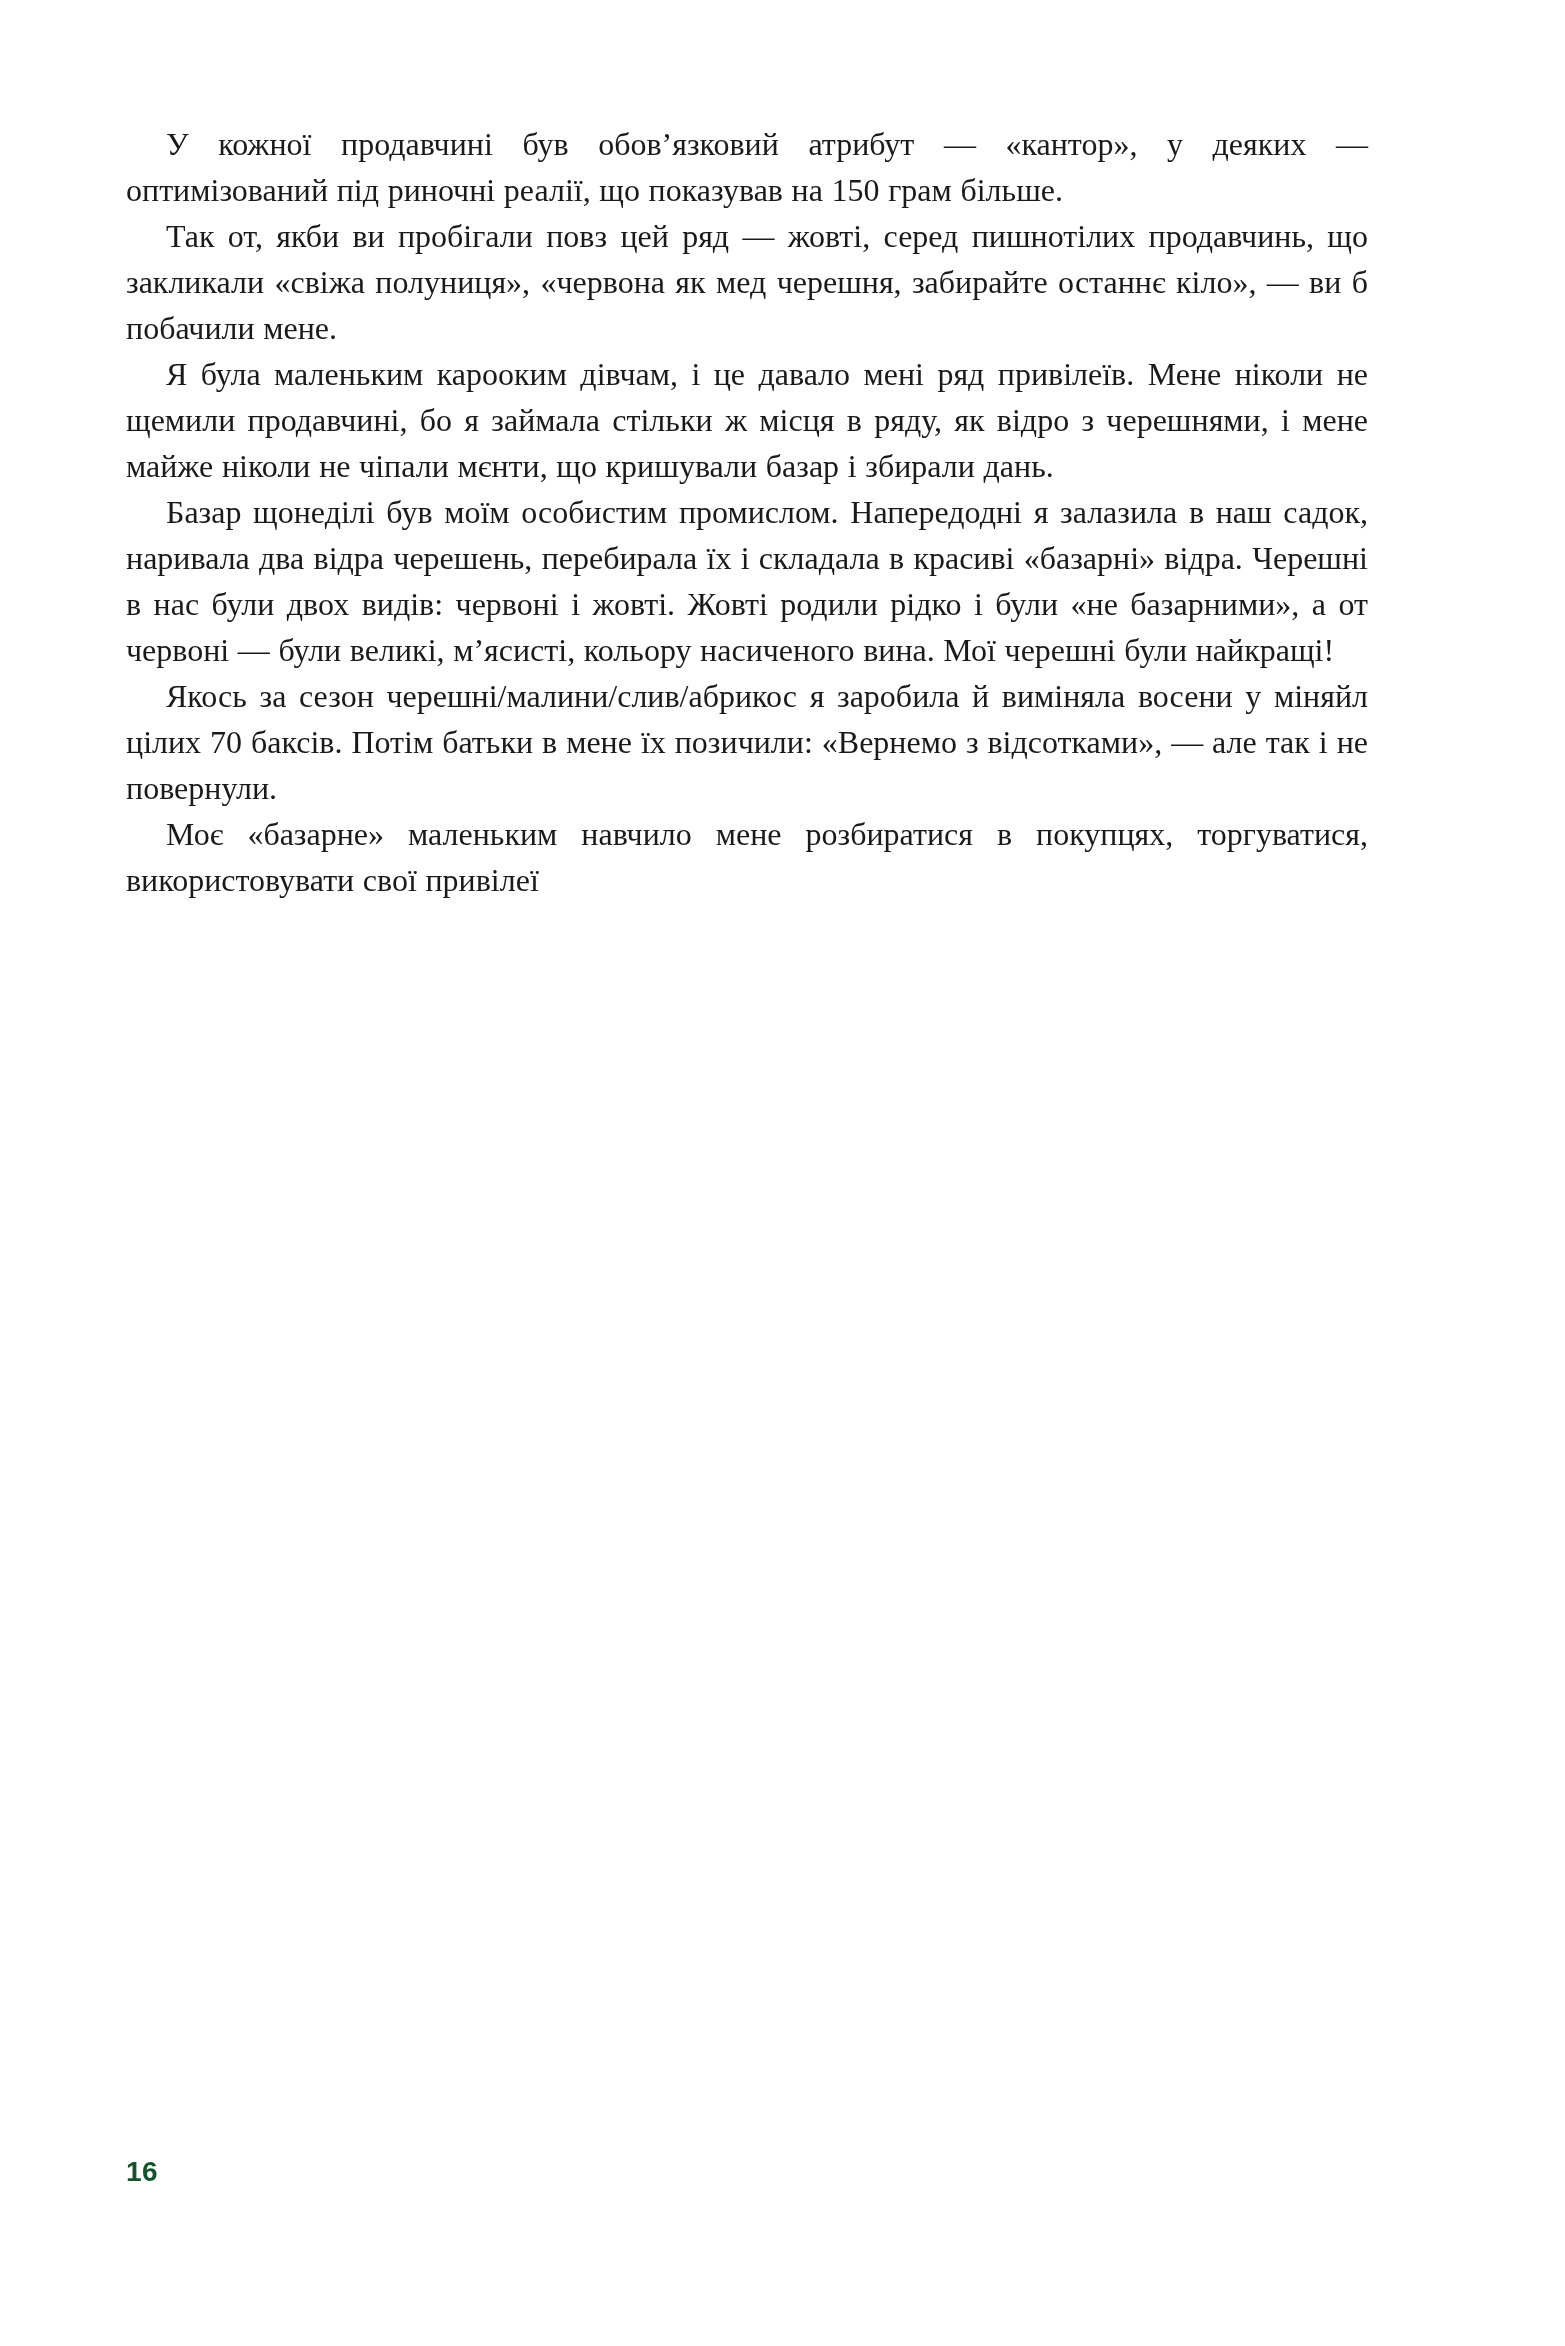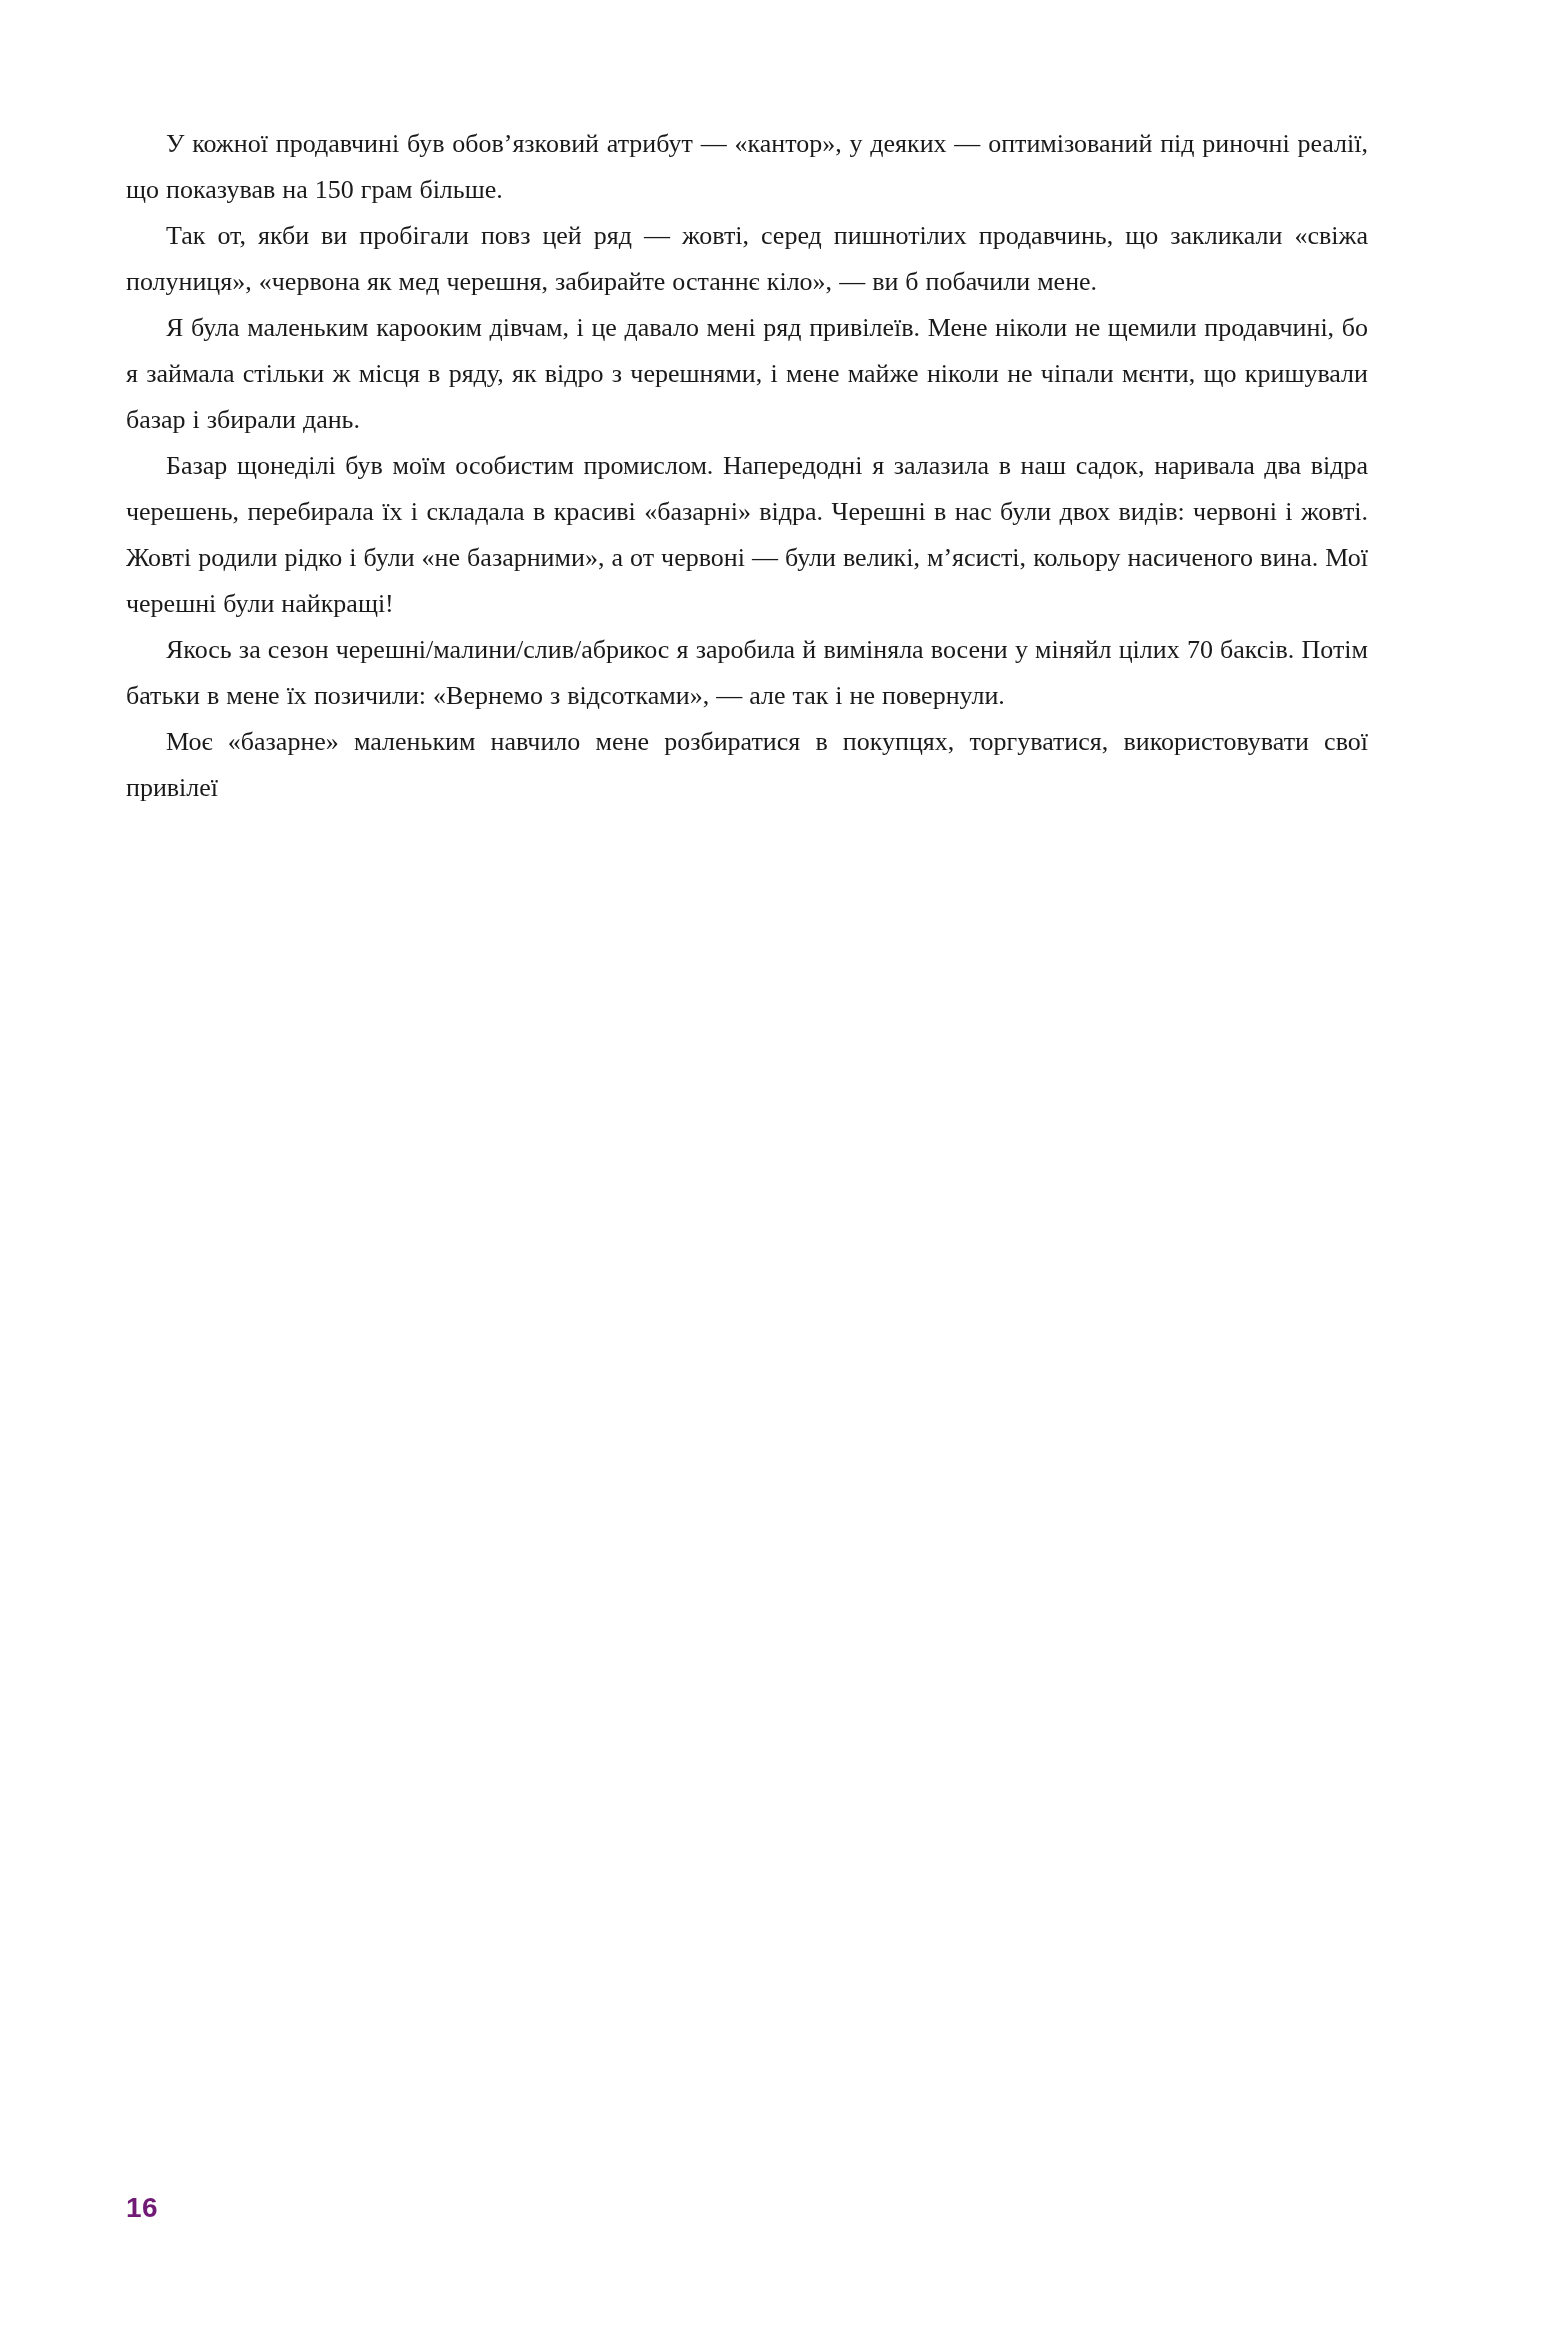--- a/index.html
+++ b/index.html
@@ -16,44 +16,43 @@
     box-sizing: border-box;
   }
   .text-block {
     position: absolute;
     left: 126px;
     top: 121px;
     width: 1242px;
   }
   .para {
     font-family: "Liberation Serif", "DejaVu Serif", serif;
-    font-size: 26px;
+    font-size: 32px;
     line-height: 46px;
     color: #1a1a1a;
     text-align: justify;
     text-justify: inter-word;
     margin: 0;
     text-indent: 40px;
     hyphens: manual;
     -webkit-hyphens: manual;
     word-spacing: 0.02em;
   }
   .para:last-of-type {
     
   }
   .folio {
     position: absolute;
     left: 126px;
     top: 2156px;
     font-family: "Liberation Sans", "DejaVu Sans", sans-serif;
     font-size: 28px;
     font-weight: bold;
-    color: #701a75;
+    color: #14532d;
     letter-spacing: 0.5px;
-    margin-top: 36px;
   }
 </style>
 </head>
 <body>
 
 <div class="page">
 
   <div class="text-block">
     <p class="para">У кожної продавчині був обов’язковий атрибут — «кантор», у деяких — оптимізований під риночні реалії, що показував на 150 грам більше.</p>
     <p class="para">Так от, якби ви пробігали повз цей ряд — жовті, серед пишнотілих продавчинь, що закликали «свіжа полуниця», «червона як мед черешня, забирайте останнє кіло», — ви б побачили мене.</p>

